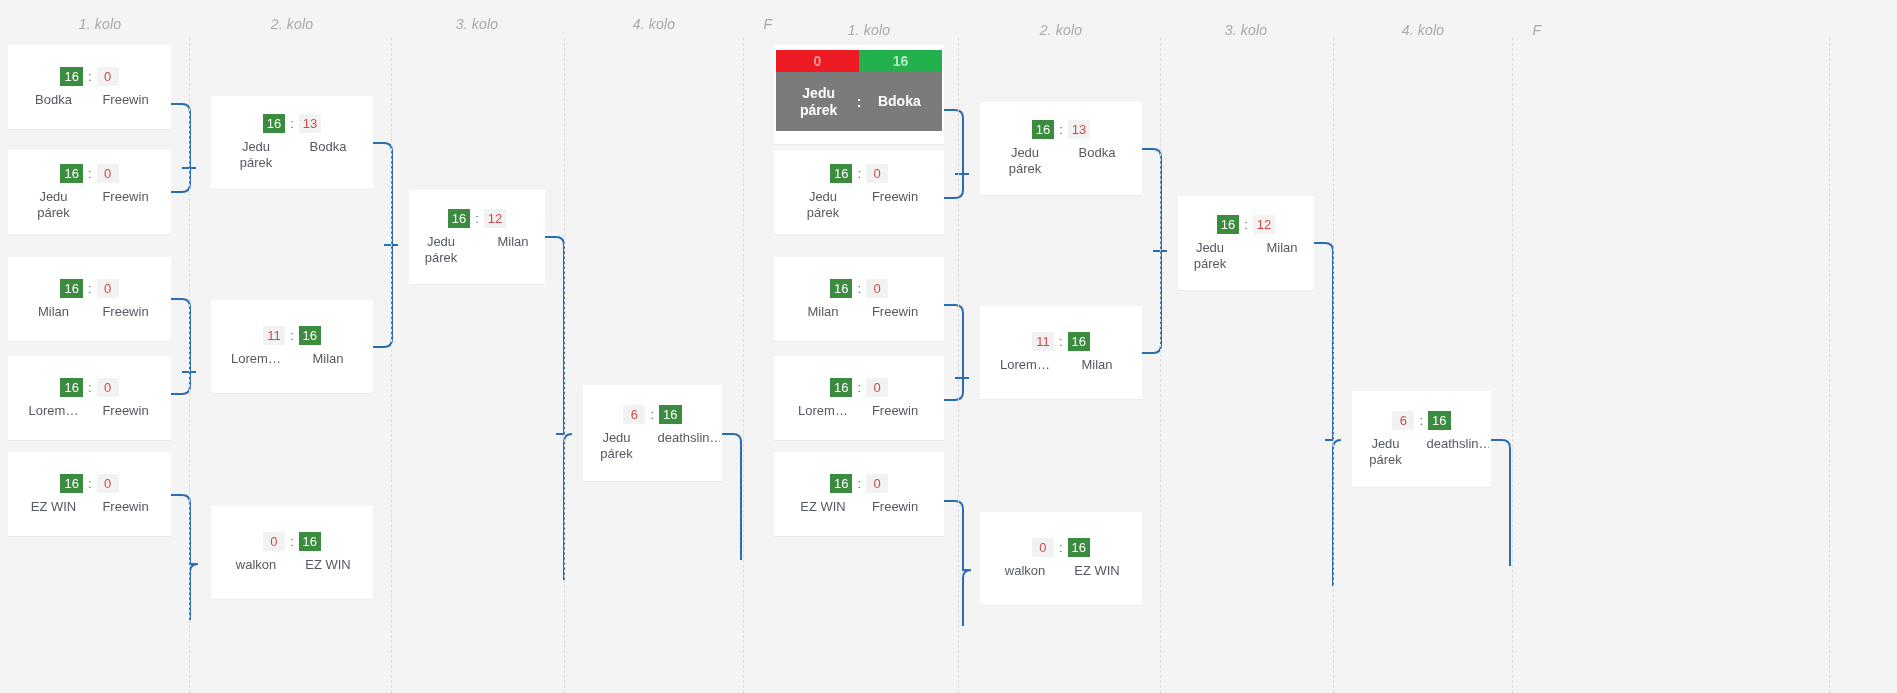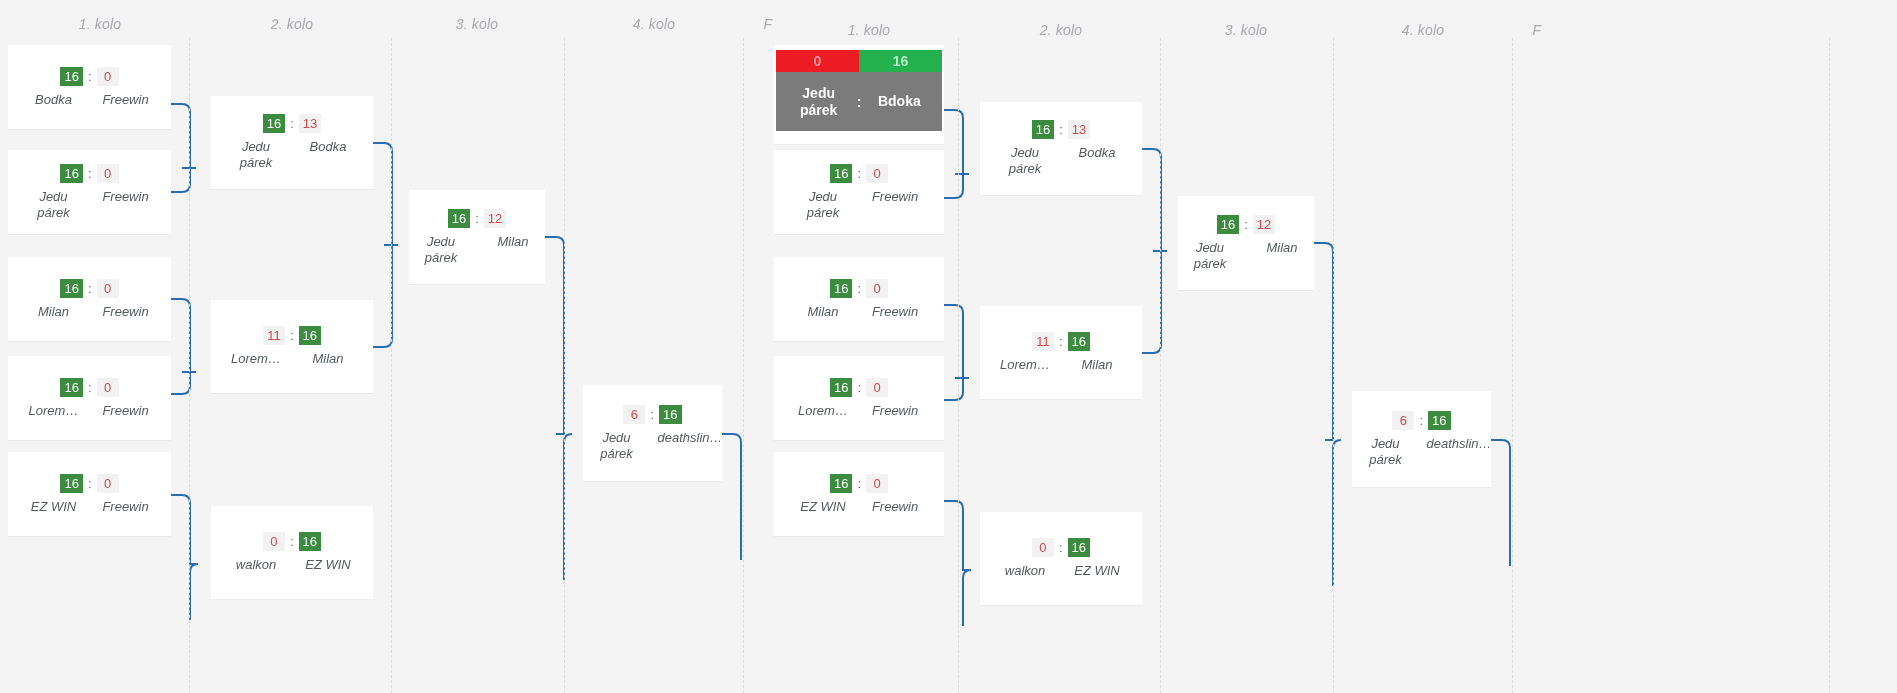--- a/index.html
+++ b/index.html
@@ -58,21 +58,20 @@
   .score.win  { background: #3c8c40; color: #ffffff; }
   .score.lose { background: #f2f2f2; color: #d04a4a; }
   .colon { color: #6b6b6b; font-size: 13px; padding: 0 2px; }
 
   .names {
     display: flex;
     align-items: flex-start;
     justify-content: flex-start;
     margin-top: 6px;
     gap: 10px;
-    font-style: italic;
   }
   .name {
     font-size: 13px;
     color: #555a60;
     text-align: center;
     width: 62px;
     line-height: 1.22;
     overflow: hidden;
   }
 

